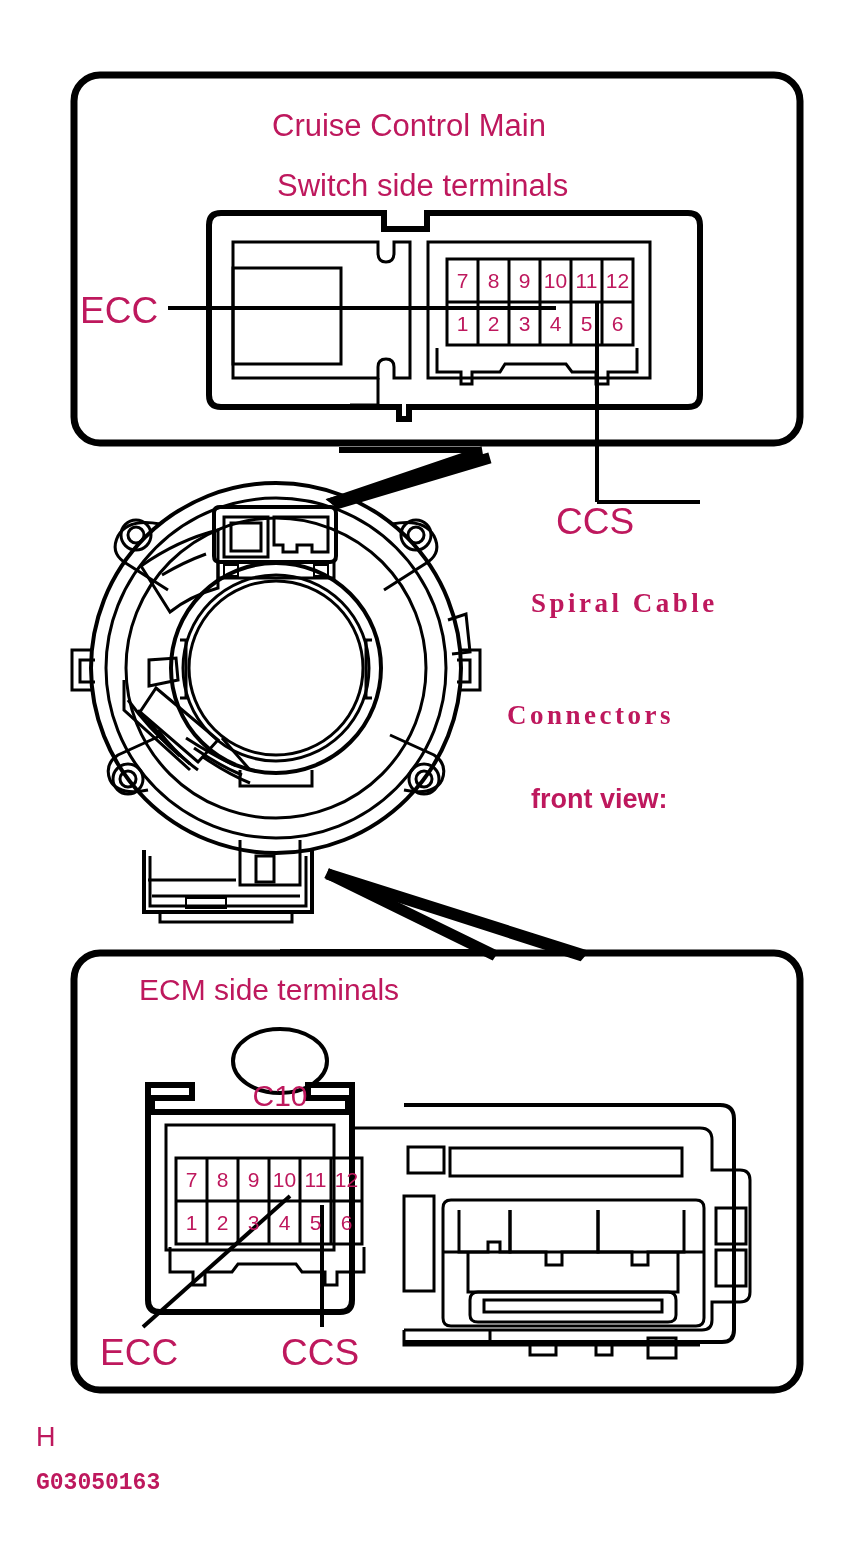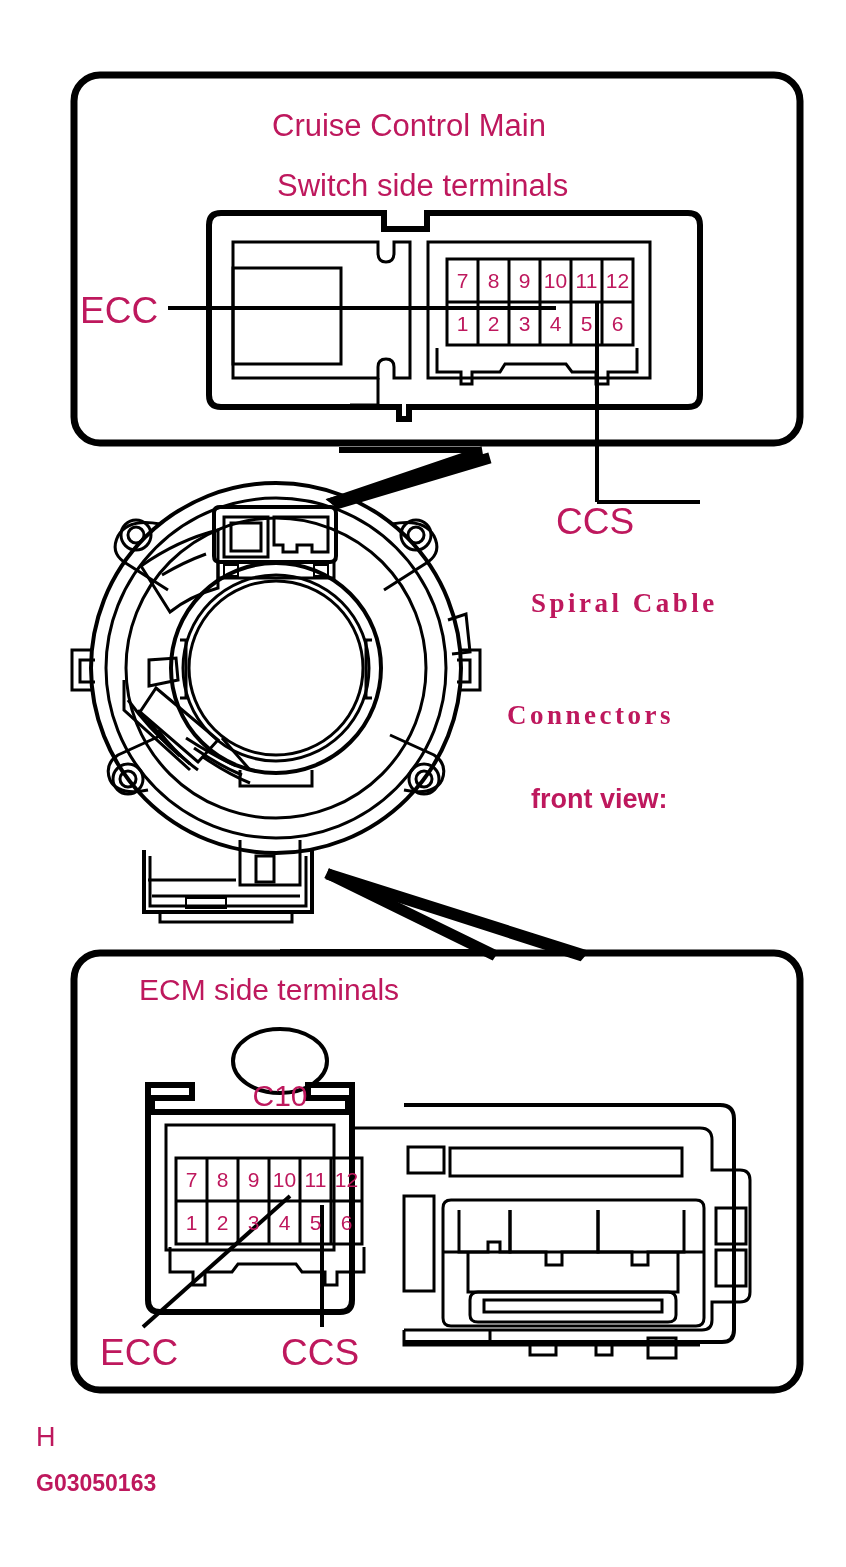--- a/index.html
+++ b/index.html
@@ -376,15 +376,15 @@
   <div class="txt lbl-pin" style="left:207px; top:1212px; width:31px;">2</div>
   <div class="txt lbl-pin" style="left:238px; top:1212px; width:31px;">3</div>
   <div class="txt lbl-pin" style="left:269px; top:1212px; width:31px;">4</div>
   <div class="txt lbl-pin" style="left:300px; top:1212px; width:31px;">5</div>
   <div class="txt lbl-pin" style="left:331px; top:1212px; width:31px;">6</div>
 
   <div class="txt lbl-sig" style="left:100px; top:1334px;">ECC</div>
   <div class="txt lbl-sig" style="left:281px; top:1334px;">CCS</div>
 
   <div class="txt lbl-foot-h" style="left:36px; top:1424px;">H</div>
-  <div class="txt lbl-foot-id" style="left:36px; top:1472px;">G03050163</div>
+  <div class="txt lbl-foot-id" style="left:36px; top:1472px;font-family:Liberation Mono, monospace;">G03050163</div>
 
 </div>
 
 </body></html>

